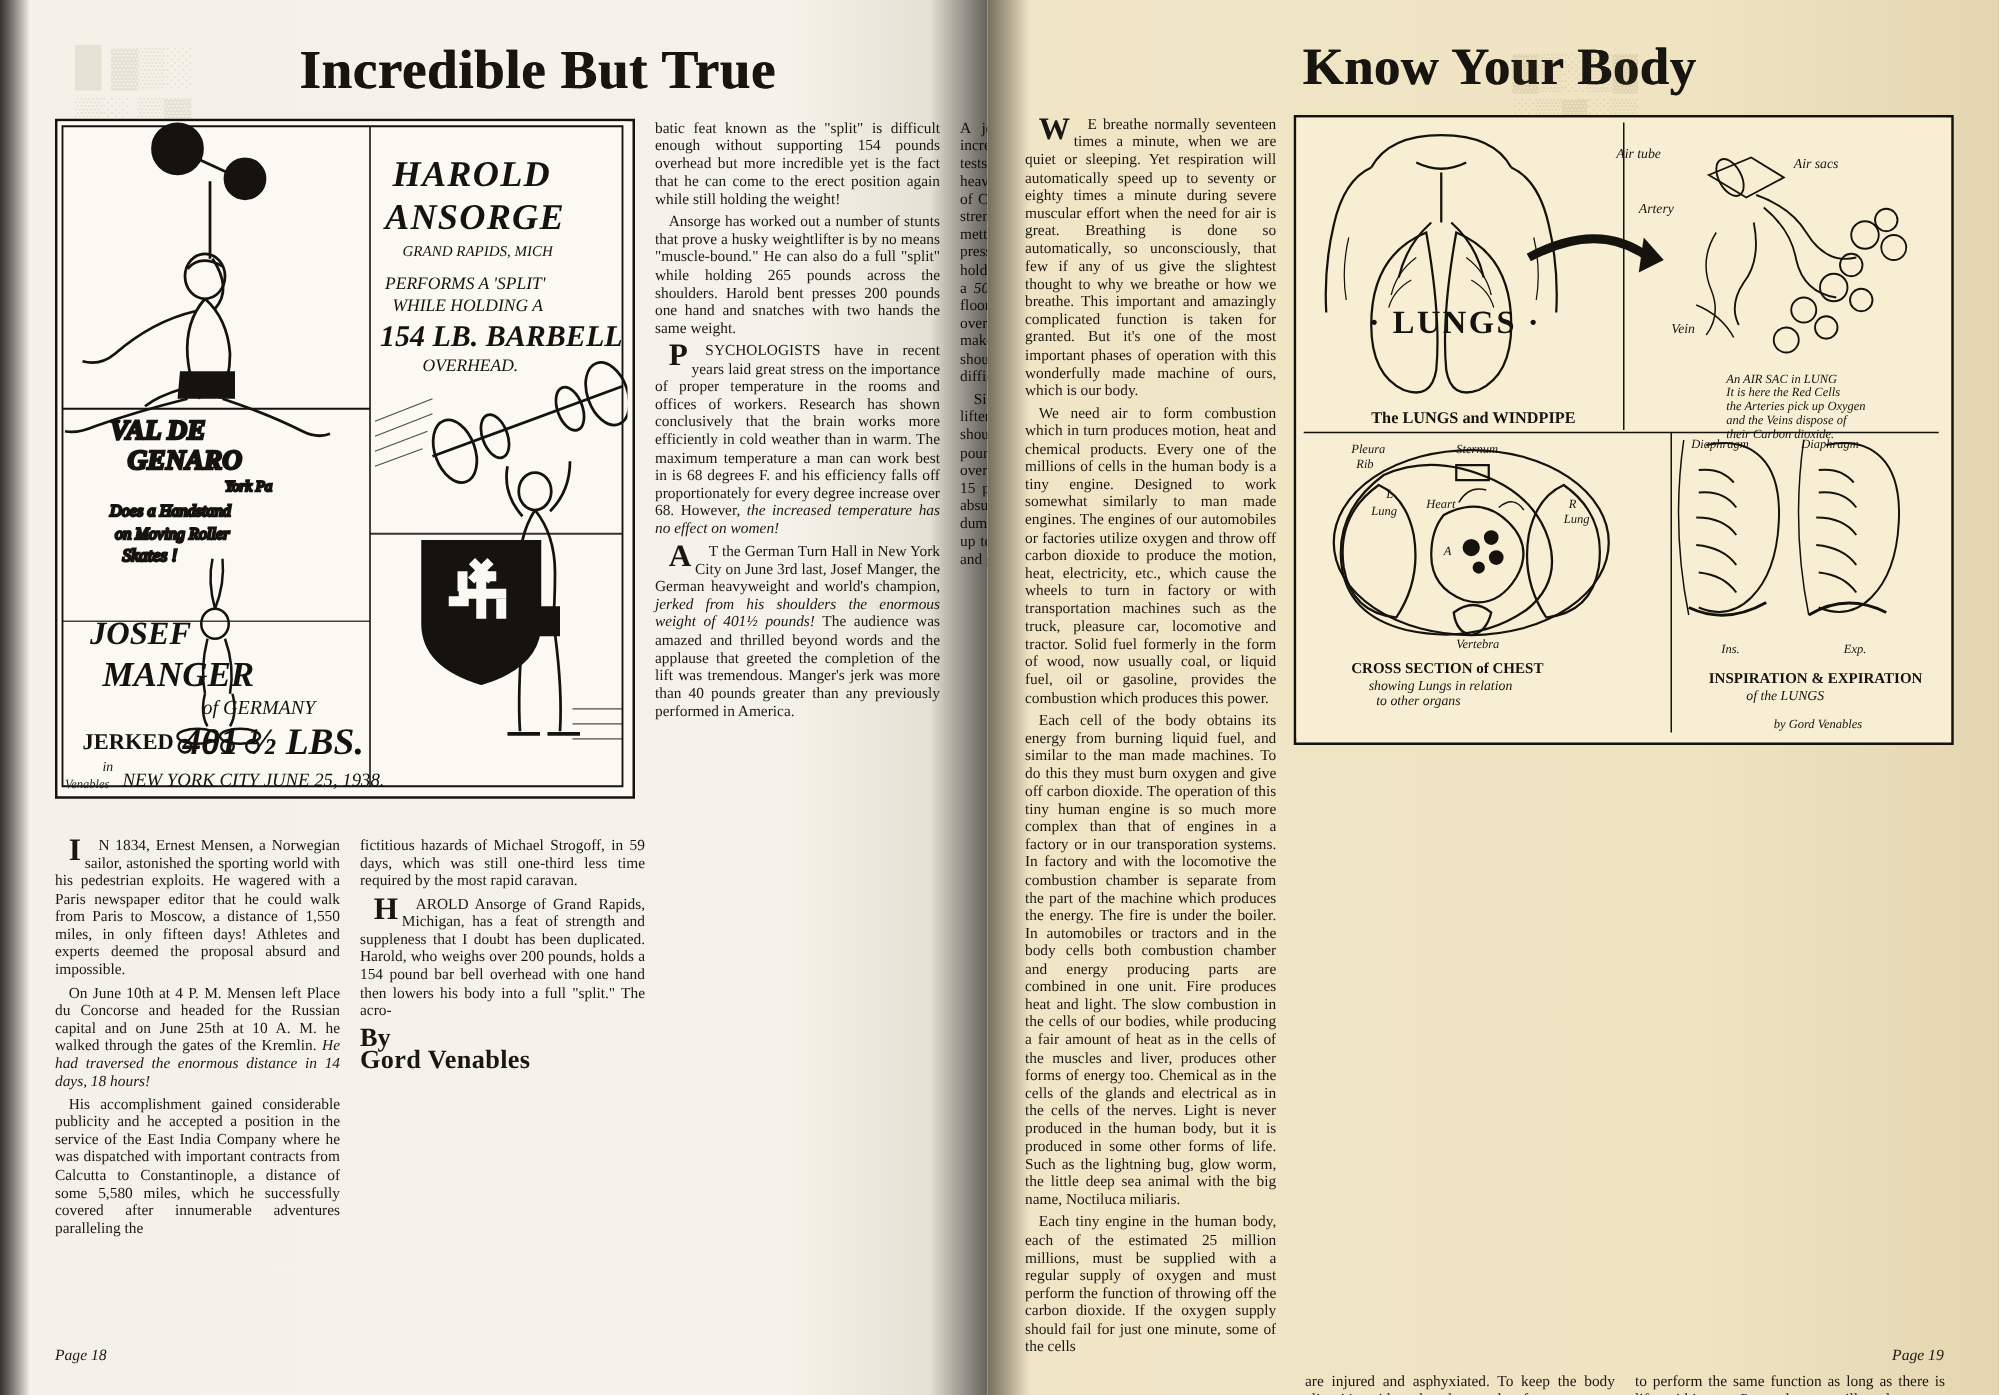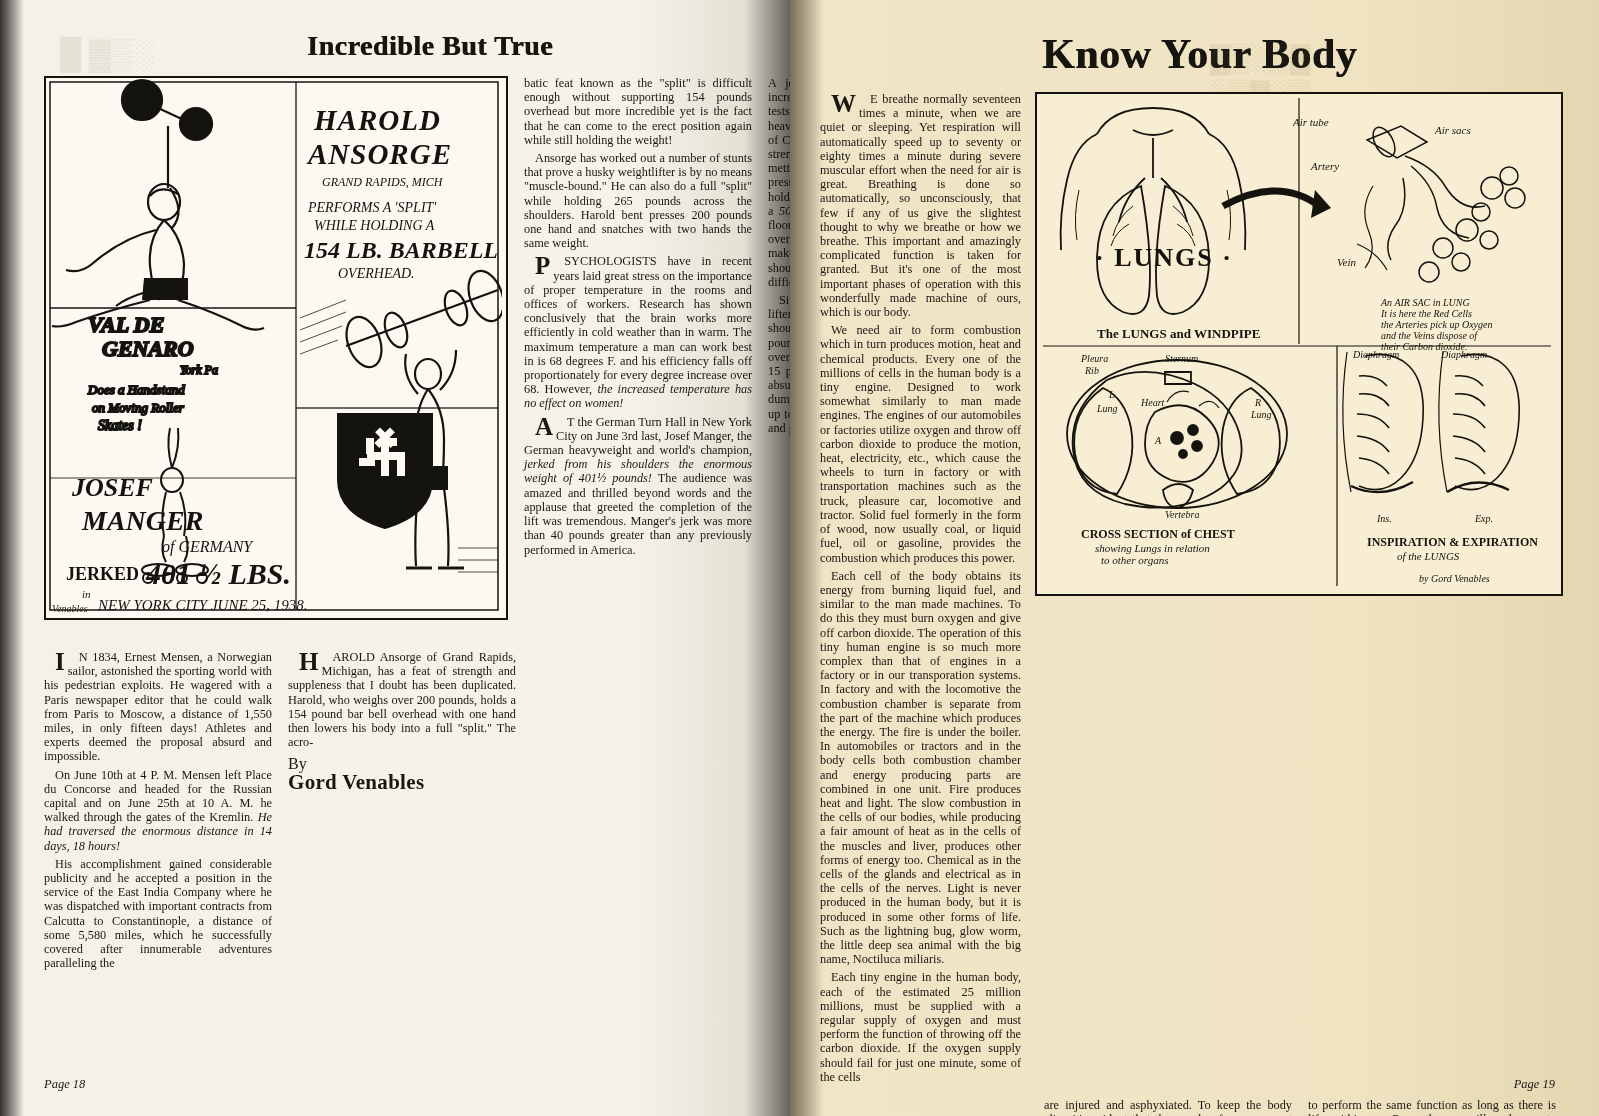--- a/index.html
+++ b/index.html
@@ -50,21 +50,21 @@
     pointer-events: none;
   }
   .edge-dark {
     position: absolute; top:0; left:0; width: 24px; height:100%;
     background: linear-gradient(90deg, rgba(20,20,18,0.85), rgba(20,20,18,0));
     pointer-events:none;
   }
   .headline {
     font-family: "Liberation Serif", serif;
     font-weight: bold;
-    font-size: 28px;
+    font-size: 44px;
     letter-spacing: 0.5px;
     text-align: center;
     color: #17150f;
     margin: 4px 0 14px 0;
     text-shadow: 0.6px 0 0 #17150f;
   }
   .headline-left { padding-left: 60px; }
   .headline-right { padding-left: 20px; font-size: 42px; }
   
   .ghost {
@@ -101,22 +101,22 @@
   .dropcap {
     float: left;
     font-size: 25px;
     line-height: 20px;
     font-weight: bold;
     padding: 2px 3px 0 0;
     font-family: "Liberation Serif", serif;
   }
   .ital { font-style: italic; }
   .byline-label {
-    font-weight: normal;
-    font-size: 16px;
+    font-weight: bold;
+    font-size: 21px;
     margin-top: 8px;
   }
   .byline-name {
     font-weight: bold;
     font-size: 21px;
     letter-spacing: 0.3px;
     margin-top: 3px;
   }
   .folio {
     position: absolute;
@@ -312,20 +312,21 @@
       </div>
     </div>
 
     <div class="cols" style="margin-top:8px;">
       <div class="col">
         <p><span class="dropcap">I</span><span>N 1834, Ernest Mensen, a Norwegian sailor, astonished the sporting world with his pedestrian exploits. He wagered with a Paris newspaper editor that he could walk from Paris to Moscow, a distance of 1,550 miles, in only fifteen days! Athletes and experts deemed the proposal absurd and impossible.</span></p>
         <p><span>On June 10th at 4 P. M. Mensen left Place du Concorse and headed for the Russian capital and on June 25th at 10 A. M. he walked through the gates of the Kremlin.</span> <span class="ital">He had traversed the enormous distance in 14 days, 18 hours!</span></p>
         <p>His accomplishment gained considerable publicity and he accepted a position in the service of the East India Company where he was dispatched with important contracts from Calcutta to Constantinople, a distance of some 5,580 miles, which he successfully covered after innumerable adventures paralleling the</p>
       </div>
       <div class="col">
+        <p class="noind">fictitious hazards of Michael Strogoff, in 59 days, which was still one-third less time required by the most rapid caravan.</p>
         <p><span class="dropcap">H</span><span>AROLD Ansorge of Grand Rapids, Michigan, has a feat of strength and suppleness that I doubt has been duplicated. Harold, who weighs over 200 pounds, holds a 154 pound bar bell overhead with one hand then lowers his body into a full "split." The acro-</span></p>
         <div class="byline-label">By</div>
         <div class="byline-name">Gord Venables</div>
       </div>
     </div>
 
     <div class="folio folio-left">Page 18</div>
     <div class="gutter-shadow-left"></div>
   </div>
 

